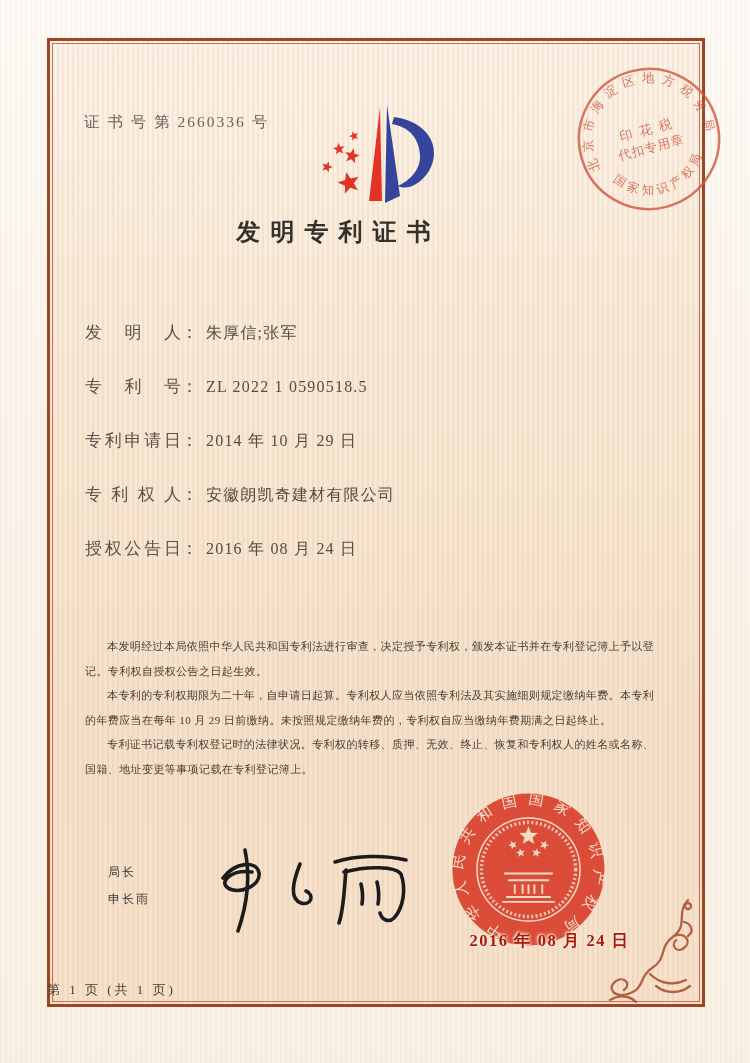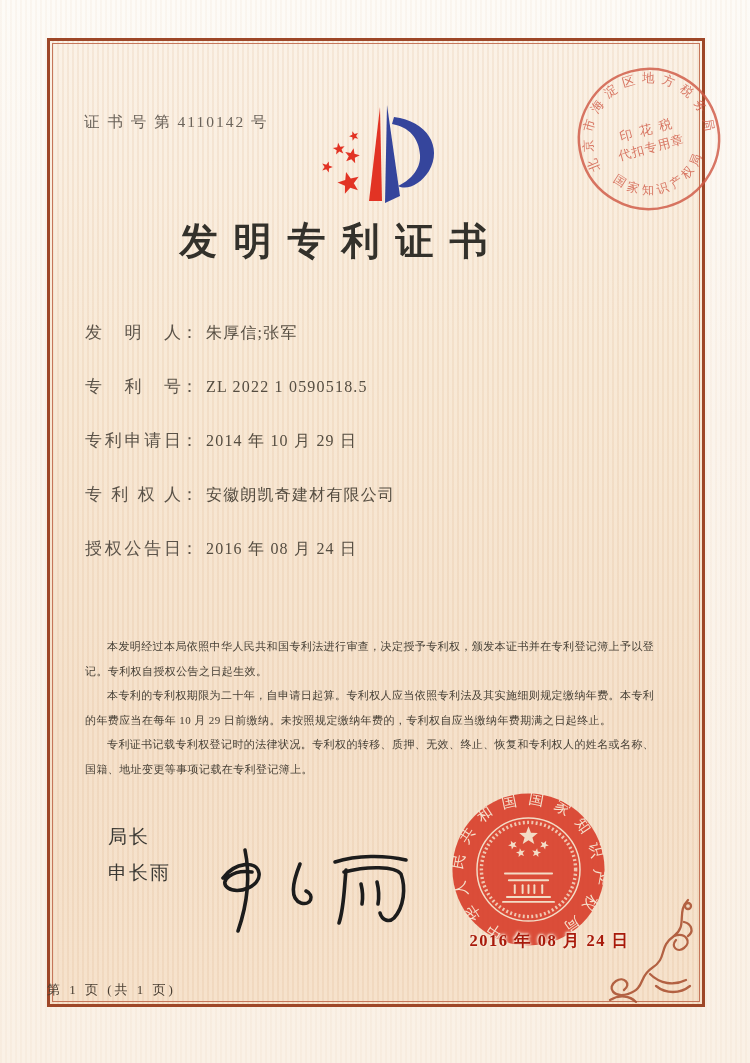--- a/index.html
+++ b/index.html
@@ -15,32 +15,32 @@
     background:
       repeating-linear-gradient(90deg, rgba(205,150,100,0.12) 0 2px, rgba(255,255,255,0) 2px 5px),
       linear-gradient(180deg,#fbf2e7 0%,#f8e9d6 35%,#f5e1cb 70%,#f6e2cc 100%);
   }
   .frame{position:absolute;left:47px;top:38px;width:658px;height:969px;box-sizing:border-box;
     border:3px solid #9e4728;}
   .frame-inner{position:absolute;inset:2px;border:1px solid #c5765a;}
   .cert-no{position:absolute;left:84px;top:112px;font-size:15.5px;color:#6b635a;letter-spacing:2px;}
   .logo{position:absolute;left:318px;top:97px;width:132px;height:115px;}
   .title{position:absolute;left:47px;top:216px;width:573px;margin:0;text-align:center;
-    font-size:38px;font-weight:600;color:#33312b;letter-spacing:0.42em;text-indent:0.42em;}
+    font-size:24px;font-weight:600;color:#33312b;letter-spacing:0.42em;text-indent:0.42em;}
   .fields{position:absolute;left:85px;top:320px;width:572px;color:#564e42;}
   .field-row{margin-bottom:28px;line-height:26px;font-size:16px;white-space:nowrap;}
   .field-label{display:inline-block;width:96px;text-align:justify;text-align-last:justify;
     font-size:17px;color:#5b5349;vertical-align:bottom;}
   .field-colon{font-size:17px;color:#5b5349;}
   .field-value{margin-left:8px;letter-spacing:1.2px;color:#554d41;}
   .body-text{position:absolute;left:85px;top:634px;width:572px;font-size:11px;
     line-height:24.5px;letter-spacing:0.4px;color:#453f35;}
   .body-text p{margin:0;text-indent:2em;}
-  .director{position:absolute;left:108px;top:824px;font-family:Liberation Serif, serif;
-    font-size:19px;color:#3a3833;}
+  .director{position:absolute;left:108px;top:864px;font-family:Liberation Serif, serif;
+    font-size:12px;color:#3a3833;}
   .director div{margin-bottom:10px;letter-spacing:2px;}
   .signature{position:absolute;left:205px;top:840px;width:210px;height:95px;}
   .seal-top{position:absolute;left:574px;top:64px;width:150px;height:150px;
     transform:rotate(-15deg);opacity:0.82;z-index:5;}
   .seal-big{position:absolute;left:450px;top:791px;width:157px;height:157px;z-index:4;}
   .seal-date{position:absolute;left:452px;top:930px;width:195px;text-align:center;z-index:6;
     font-size:16.5px;font-weight:bold;color:#a81a0b;letter-spacing:1.5px;
     text-shadow:0 0 4px #f8e8d8,1px 1px 2px #f8e8d8,-1px -1px 2px #f8e8d8;}
   .footer{position:absolute;left:47px;top:981px;width:658px;
     font-size:13px;color:#4a3f33;letter-spacing:3px;z-index:3;}
@@ -56,21 +56,21 @@
     <defs>
       <polygon id="star5" points="0,-10 2.47,-3.40 9.51,-3.09 3.99,1.30 5.88,8.09 0,4.2 -5.88,8.09 -3.99,1.30 -9.51,-3.09 -2.47,-3.40"></polygon>
     </defs>
   </svg>
 
   <div class="paper-bg"></div>
   <div class="frame">
     <div class="frame-inner"></div>
   </div>
 
-  <div class="cert-no">证 书 号 第 4110142 号</div>
+  <div class="cert-no">证 书 号 第 2660336 号</div>
 
   <svg class="logo" viewBox="0 0 130 115">
     <g fill="#e23324">
       <use href="#star5" transform="translate(30,86) scale(1.15) rotate(-15)"></use>
       <use href="#star5" transform="translate(33,59) scale(0.78) rotate(12)"></use>
       <use href="#star5" transform="translate(20,52) scale(0.62) rotate(-8)"></use>
       <use href="#star5" transform="translate(8,70) scale(0.58) rotate(18)"></use>
       <use href="#star5" transform="translate(35,39) scale(0.5) rotate(-20)"></use>
     </g>
     <polygon points="61,10 50,104 63,104" fill="#e23324"></polygon>

